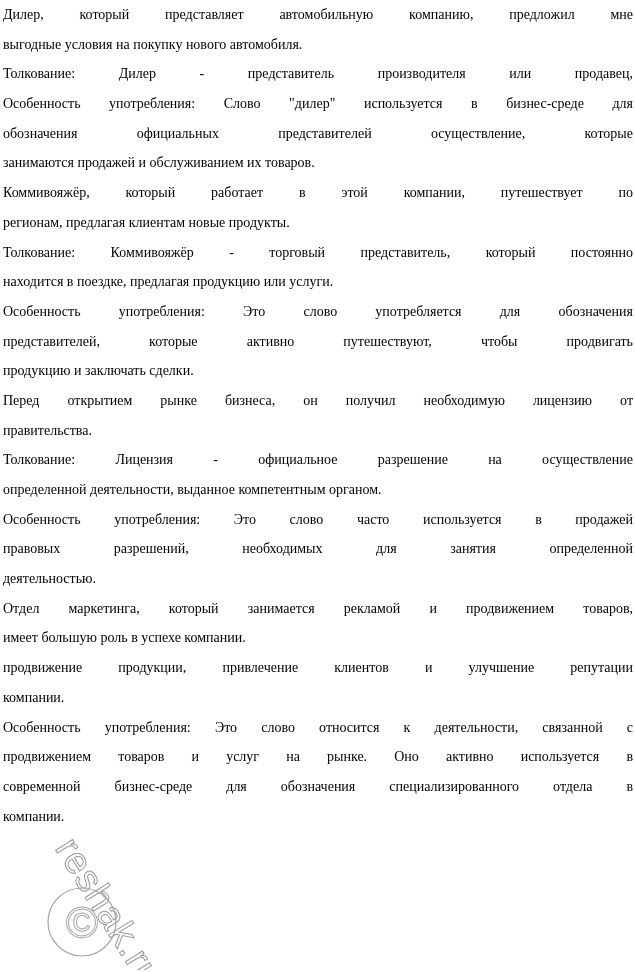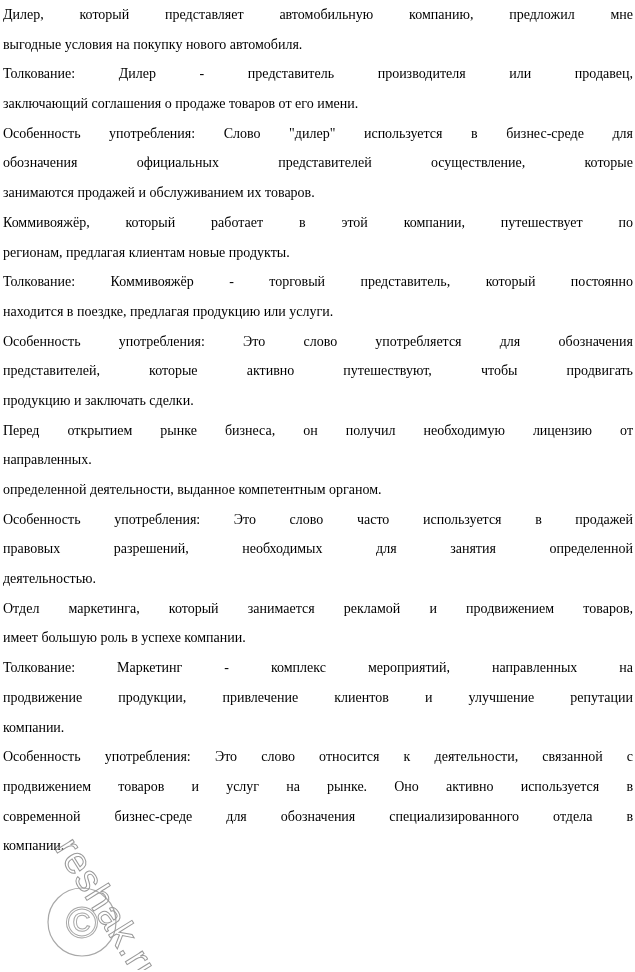--- a/index.html
+++ b/index.html
@@ -50,21 +50,20 @@
 </head>
 <body>
 
 <div class="doc">
   <div class="para">
     <span class="line">Дилер, который представляет автомобильную компанию, предложил мне</span>
     <span class="line last">выгодные условия на покупку нового автомобиля.</span>
   </div>
   <div class="para">
     <span class="line">Толкование: Дилер - представитель производителя или продавец,</span>
-    <span class="line last">заключающий соглашения о продаже товаров от его имени.</span>
   </div>
   <div class="para">
     <span class="line">Особенность употребления: Слово "дилер" используется в бизнес-среде для</span>
     <span class="line">обозначения официальных представителей осуществление, которые</span>
     <span class="line last">занимаются продажей и обслуживанием их товаров.</span>
   </div>
   <div class="para">
     <span class="line">Коммивояжёр, который работает в этой компании, путешествует по</span>
     <span class="line last">регионам, предлагая клиентам новые продукты.</span>
   </div>
@@ -72,36 +71,36 @@
     <span class="line">Толкование: Коммивояжёр - торговый представитель, который постоянно</span>
     <span class="line last">находится в поездке, предлагая продукцию или услуги.</span>
   </div>
   <div class="para">
     <span class="line">Особенность употребления: Это слово употребляется для обозначения</span>
     <span class="line">представителей, которые активно путешествуют, чтобы продвигать</span>
     <span class="line last">продукцию и заключать сделки.</span>
   </div>
   <div class="para">
     <span class="line">Перед открытием рынке бизнеса, он получил необходимую лицензию от</span>
-    <span class="line last">направленных.</span>
+    <span class="line last">правительства.</span>
   </div>
   <div class="para">
+    <span class="line">Толкование: Лицензия - официальное разрешение на осуществление</span>
     <span class="line last">определенной деятельности, выданное компетентным органом.</span>
   </div>
   <div class="para">
     <span class="line">Особенность употребления: Это слово часто используется в продажей</span>
     <span class="line">правовых разрешений, необходимых для занятия определенной</span>
     <span class="line last">деятельностью.</span>
   </div>
   <div class="para">
     <span class="line">Отдел маркетинга, который занимается рекламой и продвижением товаров,</span>
     <span class="line last">имеет большую роль в успехе компании.</span>
   </div>
   <div class="para">
-    <span class="line">Толкование: Маркетинг - комплекс мероприятий, направленных на</span>
     <span class="line">продвижение продукции, привлечение клиентов и улучшение репутации</span>
     <span class="line last">компании.</span>
   </div>
   <div class="para">
     <span class="line">Особенность употребления: Это слово относится к деятельности, связанной с</span>
     <span class="line">продвижением товаров и услуг на рынке. Оно активно используется в</span>
     <span class="line">современной бизнес-среде для обозначения специализированного отдела в</span>
     <span class="line last">компании.</span>
   </div>
 </div>

